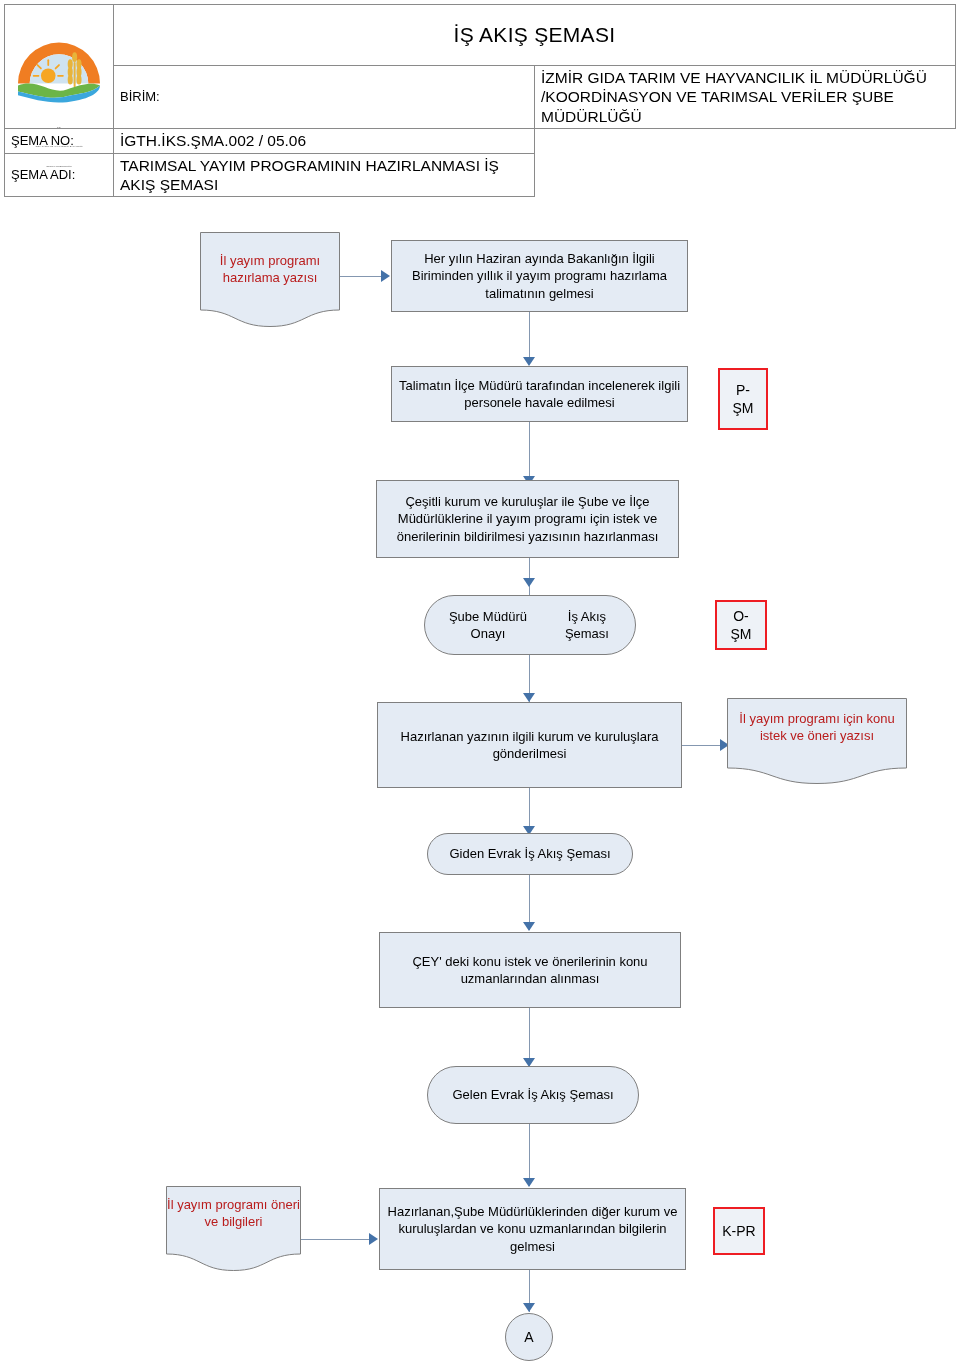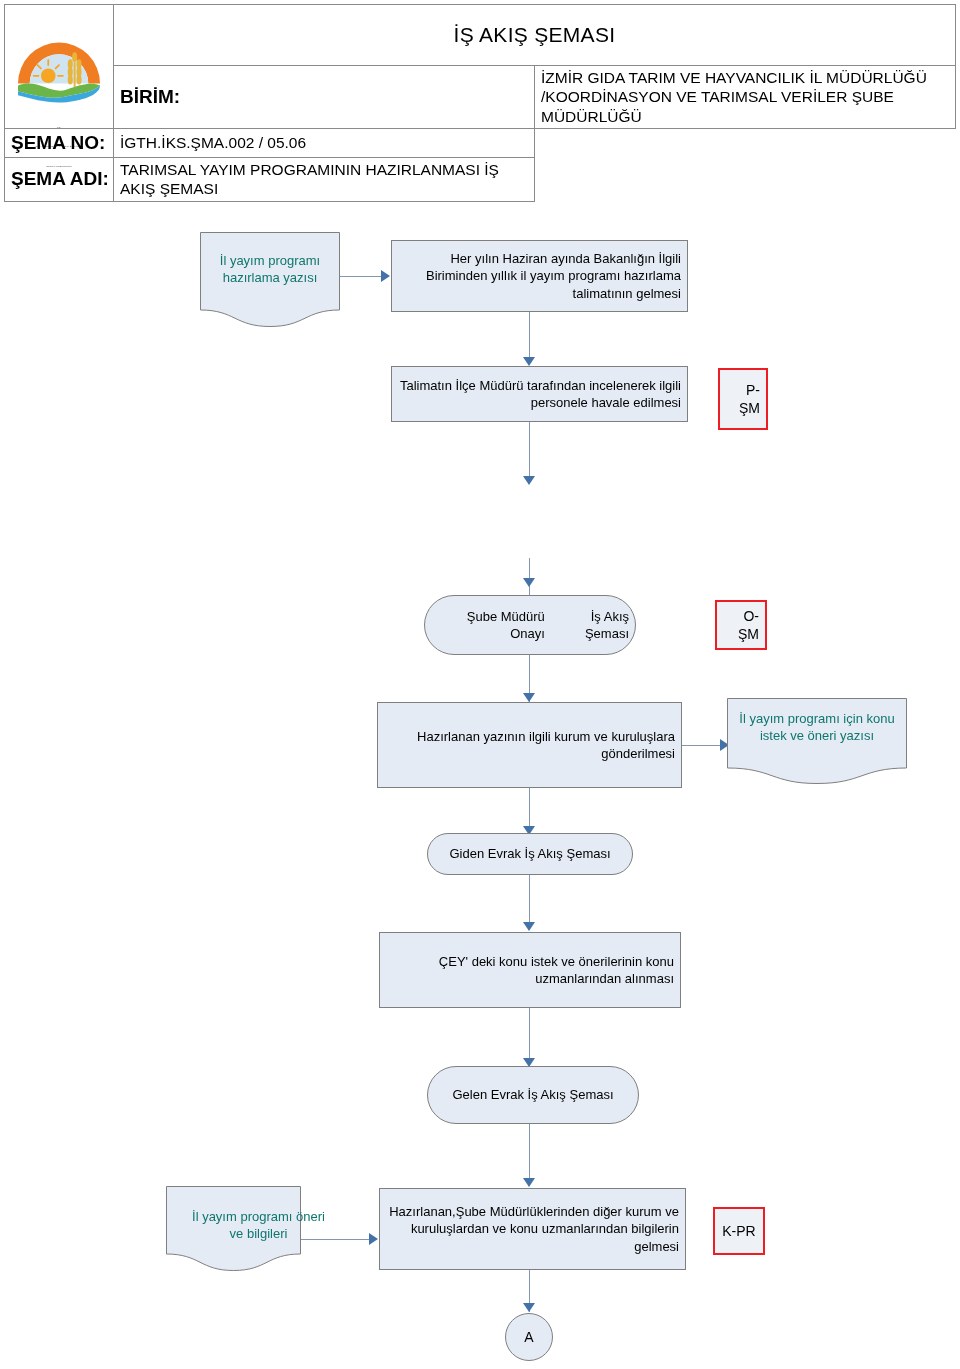--- a/index.html
+++ b/index.html
@@ -44,22 +44,21 @@
   }
   td.title-cell {
     text-align: center;
     font-size: 21px;
     font-weight: normal;
     letter-spacing: .3px;
   }
   td.lbl-cell {
     width: 102px;
     white-space: nowrap;
-    font-size: 19px;
-    font-weight: bold;
+    font-size: 13px;
   }
   td.val-cell {
     font-size: 15.5px;
   }
 
   
   .logo-wrap {
     width: 98px;
     height: 84px;
     display: block;
@@ -75,21 +74,21 @@
 
   
   .node {
     position: absolute;
     box-sizing: border-box;
     background: #e4ebf4;
     border: 1px solid #8497b0;
     display: flex;
     align-items: center;
     justify-content: center;
-    text-align: right;
+    text-align: center;
     font-size: 13px;
     line-height: 1.32;
     color: #000;
     padding: 2px 6px;
   }
   .node.process { border-color: #7f7f7f; }
   .node.terminator {
     border-radius: 999px;
     border-color: #7f7f7f;
   }
@@ -115,21 +114,21 @@
     width: 100%;
     height: 100%;
   }
   .docshape .doctext {
     position: absolute;
     left: 0;
     width: 100%;
     text-align: center;
     font-size: 13px;
     line-height: 1.32;
-    color: #0f766e;
+    color: #b91c1c;
   }
 
   
   .vline, .hline {
     position: absolute;
     background: #8497b0;
   }
   .vline { width: 1px; }
   .hline { height: 1px; }
   .arrow-down {
@@ -226,20 +225,21 @@
   <div class="vline" style="left:529px; top:312px; height:50px;"></div>
   <div class="arrow-down" style="left:523px; top:357px;"></div>
 
   <div class="node process" style="left:391px; top:366px; width:297px; height:56px;">Talimatın İlçe Müdürü tarafından incelenerek ilgili personele havale edilmesi</div>
 
   <div class="node badge" style="left:718px; top:368px; width:50px; height:62px;">P-ŞM</div>
 
   <div class="vline" style="left:529px; top:422px; height:60px;"></div>
   <div class="arrow-down" style="left:523px; top:476px;"></div>
 
+  <div class="node process" style="left:376px; top:480px; width:303px; height:78px;">Çeşitli kurum ve kuruluşlar ile Şube ve İlçe Müdürlüklerine il yayım programı için istek ve önerilerinin bildirilmesi yazısının hazırlanması</div>
 
   <div class="vline" style="left:529px; top:558px; height:46px;"></div>
   <div class="arrow-down" style="left:523px; top:578px;"></div>
 
   <div class="node terminator" style="left:424px; top:595px; width:212px; height:60px; flex-direction:row;">
     <span>Şube Müdürü Onayı</span>
     <span>İş Akış Şeması</span>
   </div>
 
   <div class="node badge" style="left:715px; top:600px; width:52px; height:50px;">O-ŞM</div>
@@ -274,21 +274,21 @@
 
   <div class="node terminator" style="left:427px; top:1066px; width:212px; height:58px;">Gelen Evrak İş Akış Şeması</div>
 
   <div class="vline" style="left:529px; top:1124px; height:62px;"></div>
   <div class="arrow-down" style="left:523px; top:1178px;"></div>
 
   <div class="docshape" style="left:166px; top:1186px; width:135px; height:85px;">
     <svg viewBox="0 0 135 85" preserveAspectRatio="none" aria-hidden="true">
       <path d="M0.5 0.5 L134.5 0.5 L134.5 68 C101 68 101 84.5 67.5 84.5 C34 84.5 34 68 0.5 68 Z" fill="#e4ebf4" stroke="#7f7f7f" stroke-width="1"></path>
     </svg>
-    <div class="doctext" style="top:22px;padding-left:25px;">İl yayım programı öneri ve bilgileri</div>
+    <div class="doctext" style="top:10px;">İl yayım programı öneri ve bilgileri</div>
   </div>
 
   <div class="hline" style="left:301px; top:1239px; width:70px;"></div>
   <div class="arrow-right" style="left:369px; top:1233px;"></div>
 
   <div class="node process" style="left:379px; top:1188px; width:307px; height:82px;">Hazırlanan,Şube Müdürlüklerinden diğer kurum ve kuruluşlardan ve konu uzmanlarından bilgilerin gelmesi</div>
 
   <div class="node badge" style="left:713px; top:1207px; width:52px; height:48px;">K-PR</div>
 
   <div class="vline" style="left:529px; top:1270px; height:42px;"></div>

